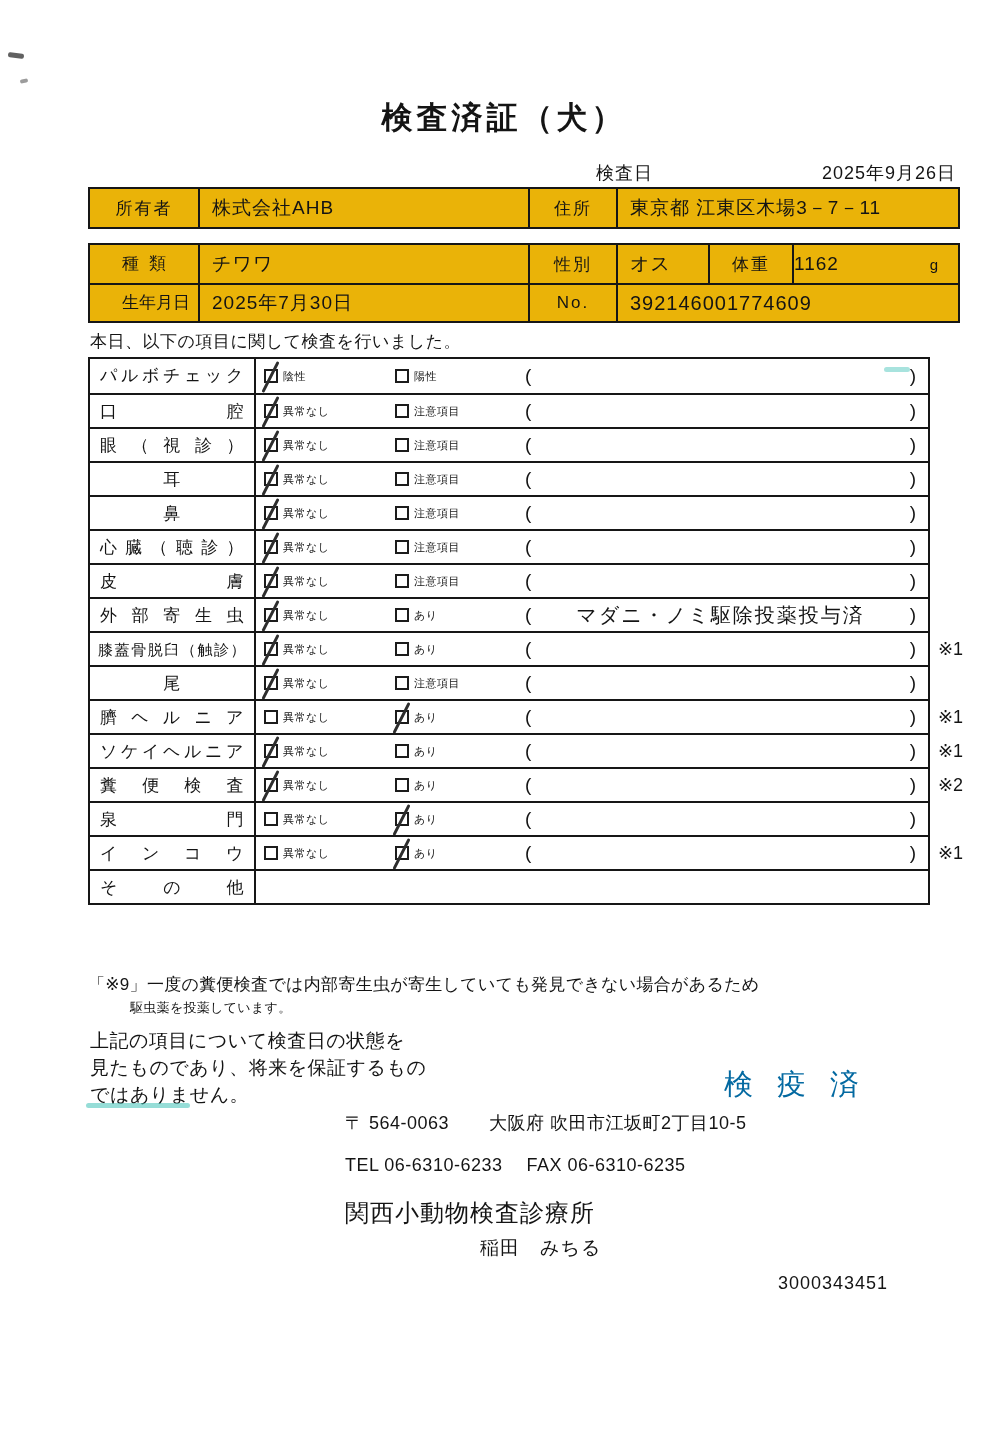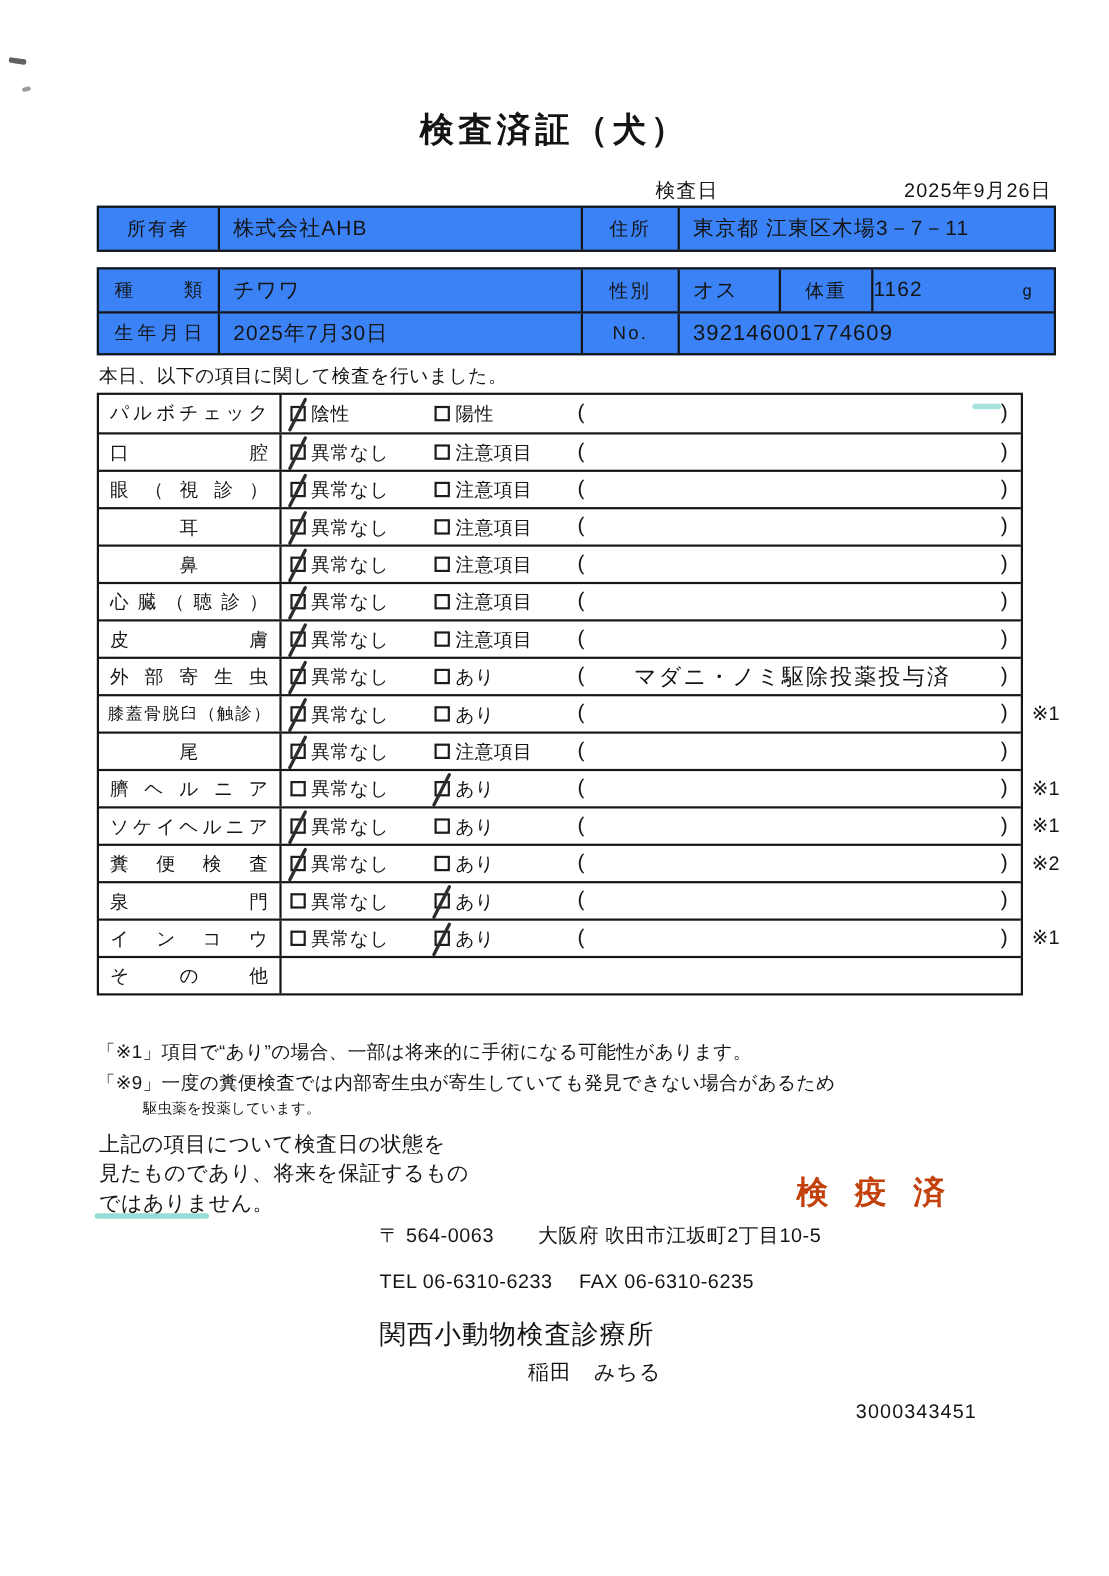--- a/index.html
+++ b/index.html
@@ -6,29 +6,29 @@
   html,body{background:#ffffff}
   .page{position:relative;width:1008px;height:1433px;margin:17px auto;background:#fff;color:#141414;
         font-family:"Liberation Sans","DejaVu Sans",sans-serif;overflow:hidden}
 
   .doc-title{position:absolute;top:80px;left:0;right:0;text-align:center;
              font-size:31px;font-weight:600;letter-spacing:4px}
 
   .date-row{position:absolute;top:144px;left:596px;width:360px;display:flex;
             justify-content:space-between;align-items:center;font-size:18px;letter-spacing:1px}
 
-  .tbl{position:absolute;left:88px;width:872px;border:2px solid #161616;background:#3b82f6}
+  .tbl{position:absolute;left:88px;width:872px;border:2px solid #161616;background:#eab308}
   .tbl-owner{top:170px}
   .tbl-pet{top:226px}
   .trow{display:flex;height:38px}
   .trow + .trow{border-top:2px solid #161616}
   .tc{border-right:2px solid #161616;display:flex;align-items:center;overflow:hidden}
   .tc:last-child{border-right:none}
   .hd{justify-content:center;font-size:17px;letter-spacing:2px}
-  .hd-j{display:block;line-height:36px;font-size:17px;padding:0 14px;
+  .hd-j{display:block;line-height:36px;font-size:17px;padding:0 32px;
         text-align:justify;text-align-last:justify;white-space:nowrap}
   .val{padding-left:12px;font-size:19px;letter-spacing:1px;white-space:nowrap}
   .w110{width:110px}.w330{width:330px}.w88{width:88px}.w92{width:92px}.w84{width:84px}
   .flex1{flex:1}
   .weight-cell{display:flex;justify-content:space-between;align-items:center;padding-right:20px;gap:15px}
   .weight-val{font-size:19px;letter-spacing:1px}
   .weight-unit{font-size:15px}
   .no-val{font-size:20px;letter-spacing:1px}
 
   .intro{position:absolute;top:313px;left:90px;font-size:17px;letter-spacing:.5px}
@@ -42,35 +42,35 @@
   .clabel.tight{font-size:15px;padding:0 8px}
   .ccontent{flex:1;display:flex;align-items:center;padding-left:8px}
   .opt{display:flex;align-items:center}
   .opt1{width:131px}
   .opt2{width:130px}
   .cb{position:relative;width:14px;height:14px;border:2px solid #1c1c1c;margin-right:5px;flex:none}
   .slash{display:none;position:absolute;left:3px;top:-11px;width:3px;height:34px;background:#2d2d2d;
          transform:rotate(27deg);border-radius:2px}
   .crow[data-checked="1"] .opt1 .slash{display:block}
   .crow[data-checked="2"] .opt2 .slash{display:block}
-  .optlabel{font-size:17px;letter-spacing:.5px;white-space:nowrap}
+  .optlabel{font-size:11px;letter-spacing:.5px;white-space:nowrap}
   .pgroup{flex:1;display:flex;align-items:center;padding-right:12px;font-size:19px}
   .ptext{flex:1;text-align:center;font-size:18px;letter-spacing:1px;white-space:nowrap}
   .ptext.big{font-size:20px;letter-spacing:2px;font-weight:500}
   .cnote{position:absolute;left:calc(100% + 10px);top:50%;transform:translateY(-50%);
          font-size:18px;white-space:nowrap}
 
   .fn1{position:absolute;top:928px;left:88px;font-size:17px;letter-spacing:.3px}
   .fn2{position:absolute;top:956px;left:88px;font-size:17px;letter-spacing:.3px}
   .fn3{position:absolute;top:982px;left:130px;font-size:13px;letter-spacing:.3px}
 
   .disclaimer{position:absolute;top:1010px;left:90px;font-size:19px;line-height:27px;letter-spacing:.5px}
 
   .stamp{position:absolute;top:1048px;left:724px;font-size:29px;letter-spacing:8px;
-         font-weight:700;color:#c2410c;white-space:nowrap}
+         font-weight:400;color:#0369a1;white-space:nowrap}
 
   .postal-line{position:absolute;top:1094px;left:345px;display:flex;gap:40px;font-size:18px;letter-spacing:.5px}
   .tel-line{position:absolute;top:1138px;left:345px;display:flex;gap:24px;font-size:18px;letter-spacing:.5px}
   .clinic-name{position:absolute;top:1180px;left:345px;font-size:24px;letter-spacing:1px}
   .vet-name{position:absolute;top:1218px;left:480px;font-size:19px;letter-spacing:1px}
   .serial{position:absolute;top:1256px;left:778px;font-size:18px;letter-spacing:1px}
 
   .hl{position:absolute;background:#3fc1b6;opacity:.55;border-radius:3px}
   .hl-disclaimer{left:86px;top:1086px;width:104px;height:5px}
   .hl-row1{left:884px;top:350px;width:26px;height:5px;opacity:.45}
@@ -460,21 +460,20 @@
       <span class="cnote">※1</span>
     </div>
 
     <div class="crow" data-checked="">
       <div class="clabel">その他</div>
       <div class="ccontent"></div>
     </div>
 
   </div>
 
-  <div class="fn1">「※1」項目で“あり”の場合、一部は将来的に手術になる可能性があります。</div>
   <div class="fn2">「※9」一度の糞便検査では内部寄生虫が寄生していても発見できない場合があるため</div>
   <div class="fn3">駆虫薬を投薬しています。</div>
 
   <div class="disclaimer">
     <div>上記の項目について検査日の状態を</div>
     <div>見たものであり、将来を保証するもの</div>
     <div>ではありません。</div>
   </div>
   <div class="hl hl-disclaimer"></div>
   <div class="hl hl-row1"></div>

